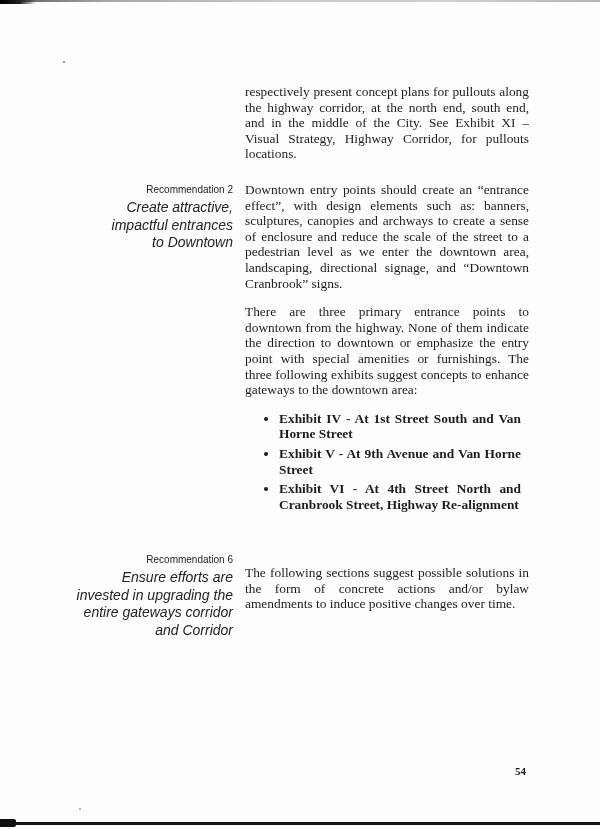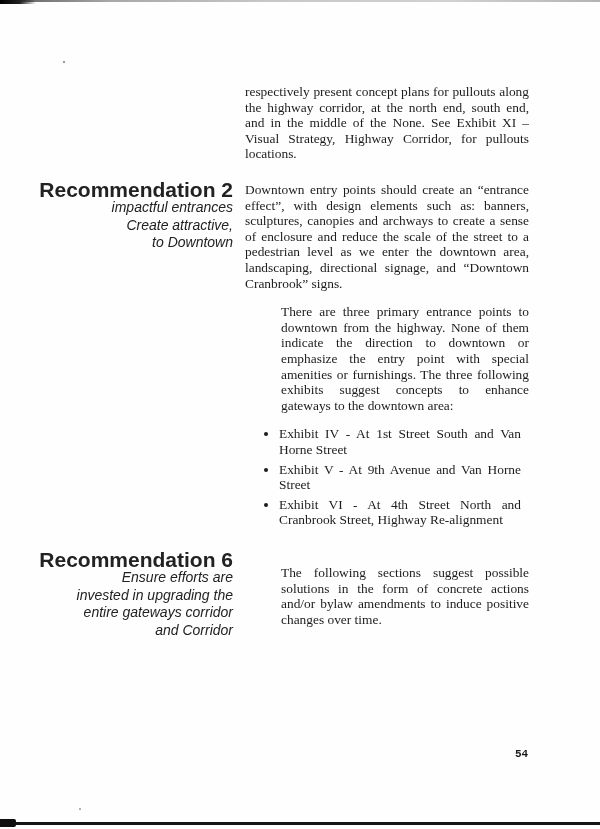--- a/index.html
+++ b/index.html
@@ -41,52 +41,53 @@
   .speck-3 { left: 402px; top: 332px; width: 2px; height: 1px; background:#aaa; }
 
   
   .body-col { position: absolute; left: 245px; width: 284px; }
   .body-text {
     font-size: 13.4px;
     line-height: 15.6px;
     text-align: justify;
     margin: 0;
   }
-  .para-gap { margin-top: 13px; margin-left: 36px; }
+  .para-gap { margin-top: 13px; }
 
   .intro-block { top: 84px; }
   .rec2-body { top: 182px; }
   .rec3-body { top: 552px; }
 
   .exhibit-list {
     margin: 13px 0 0 0;
     padding: 0 8px 0 34px;
     list-style: disc outside;
+    font-weight: bold;
   }
   .exhibit-list li {
     font-size: 13.4px;
     line-height: 15.6px;
     text-align: justify;
     margin-bottom: 4px;
   }
 
   
   .label-col {
     position: absolute;
     left: 33px;
     width: 200px;
     text-align: right;
     font-family: "Liberation Sans", sans-serif;
     color: #222;
   }
   .rec2-label { top: 181px; }
   .rec3-label { top: 551px; }
   .rec-title {
-    font-weight: bold;
-    font-size: 21px;
+    font-weight: normal;
+    font-size: 10px;
     line-height: 18px;
   }
   .rec-subtitle-line {
     display: block;
     font-style: italic;
     font-size: 14px;
     line-height: 17.5px;
   }
 
   
@@ -96,48 +97,48 @@
     top: 765px;
     font-family: "Liberation Sans", sans-serif;
     font-weight: bold;
     font-size: 11px;
     color: #1a1a1a;
     white-space: nowrap;
   }
   .footer-page-number {
     position: absolute;
     left: 515px;
-    top: 748px;
-    font-family: Liberation Mono, monospace;
+    top: 765px;
+    font-family: Liberation Serif, serif;
     font-weight: bold;
     font-size: 11px;
     color: #1a1a1a;
   }
 </style>
 </head>
 <body>
 
 <div class="page">
 
   <div class="scan-top-line"></div>
   <div class="scan-top-left-wedge"></div>
   <div class="scan-bottom-line"></div>
   <div class="scan-bottom-left-blob"></div>
   <div class="speck speck-1"></div>
   <div class="speck speck-2"></div>
   <div class="speck speck-3"></div>
 
   <div class="body-col intro-block">
-    <p class="body-text">respectively present concept plans for pullouts along the highway corridor, at the north end, south end, and in the middle of the None. See Exhibit XI – Visual Strategy, Highway Corridor, for pullouts locations.</p>
+    <p class="body-text">respectively present concept plans for pullouts along the highway corridor, at the north end, south end, and in the middle of the City. See Exhibit XI – Visual Strategy, Highway Corridor, for pullouts locations.</p>
   </div>
 
   <div class="label-col rec2-label">
     <div class="rec-title">Recommendation 2</div>
+    <span class="rec-subtitle-line">Create attractive,</span>
     <span class="rec-subtitle-line">impactful entrances</span>
-    <span class="rec-subtitle-line">Create attractive,</span>
     <span class="rec-subtitle-line">to Downtown</span>
   </div>
 
   <div class="body-col rec2-body">
     <p class="body-text">Downtown entry points should create an “entrance effect”, with design elements such as: banners, sculptures, canopies and archways to create a sense of enclosure and reduce the scale of the street to a pedestrian level as we enter the downtown area, landscaping, directional signage, and “Downtown Cranbrook” signs.</p>
     <p class="body-text para-gap">There are three primary entrance points to downtown from the highway. None of them indicate the direction to downtown or emphasize the entry point with special amenities or furnishings. The three following exhibits suggest concepts to enhance gateways to the downtown area:</p>
     <ul class="exhibit-list">
       <li>Exhibit IV - At 1st Street South and Van Horne Street</li>
       <li>Exhibit V - At 9th Avenue and Van Horne Street</li>
       <li>Exhibit VI - At 4th Street North and Cranbrook Street, Highway Re-alignment</li>

